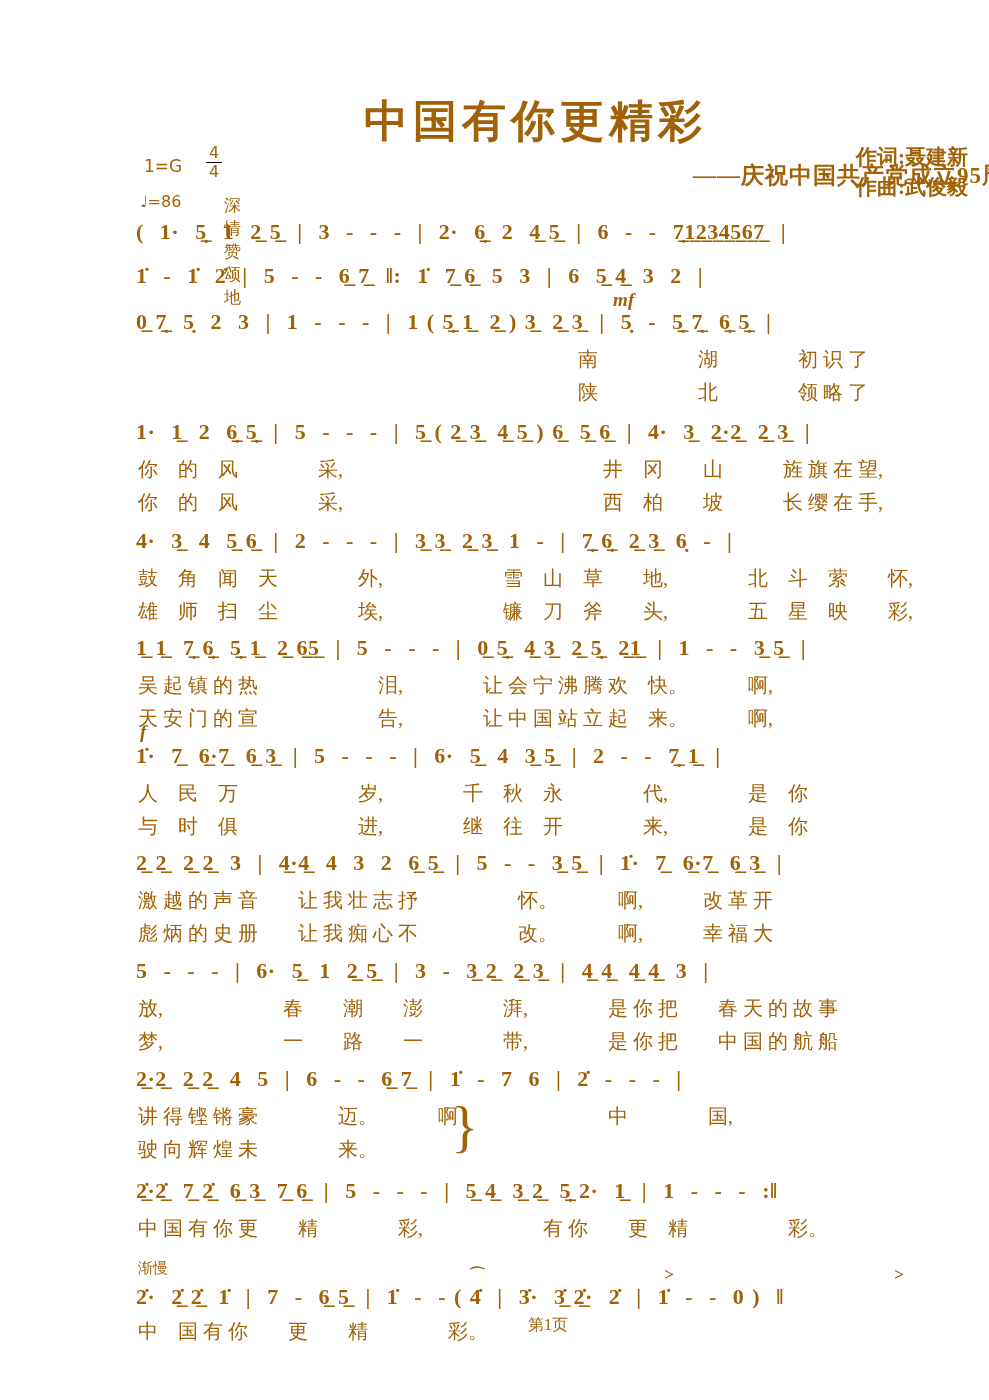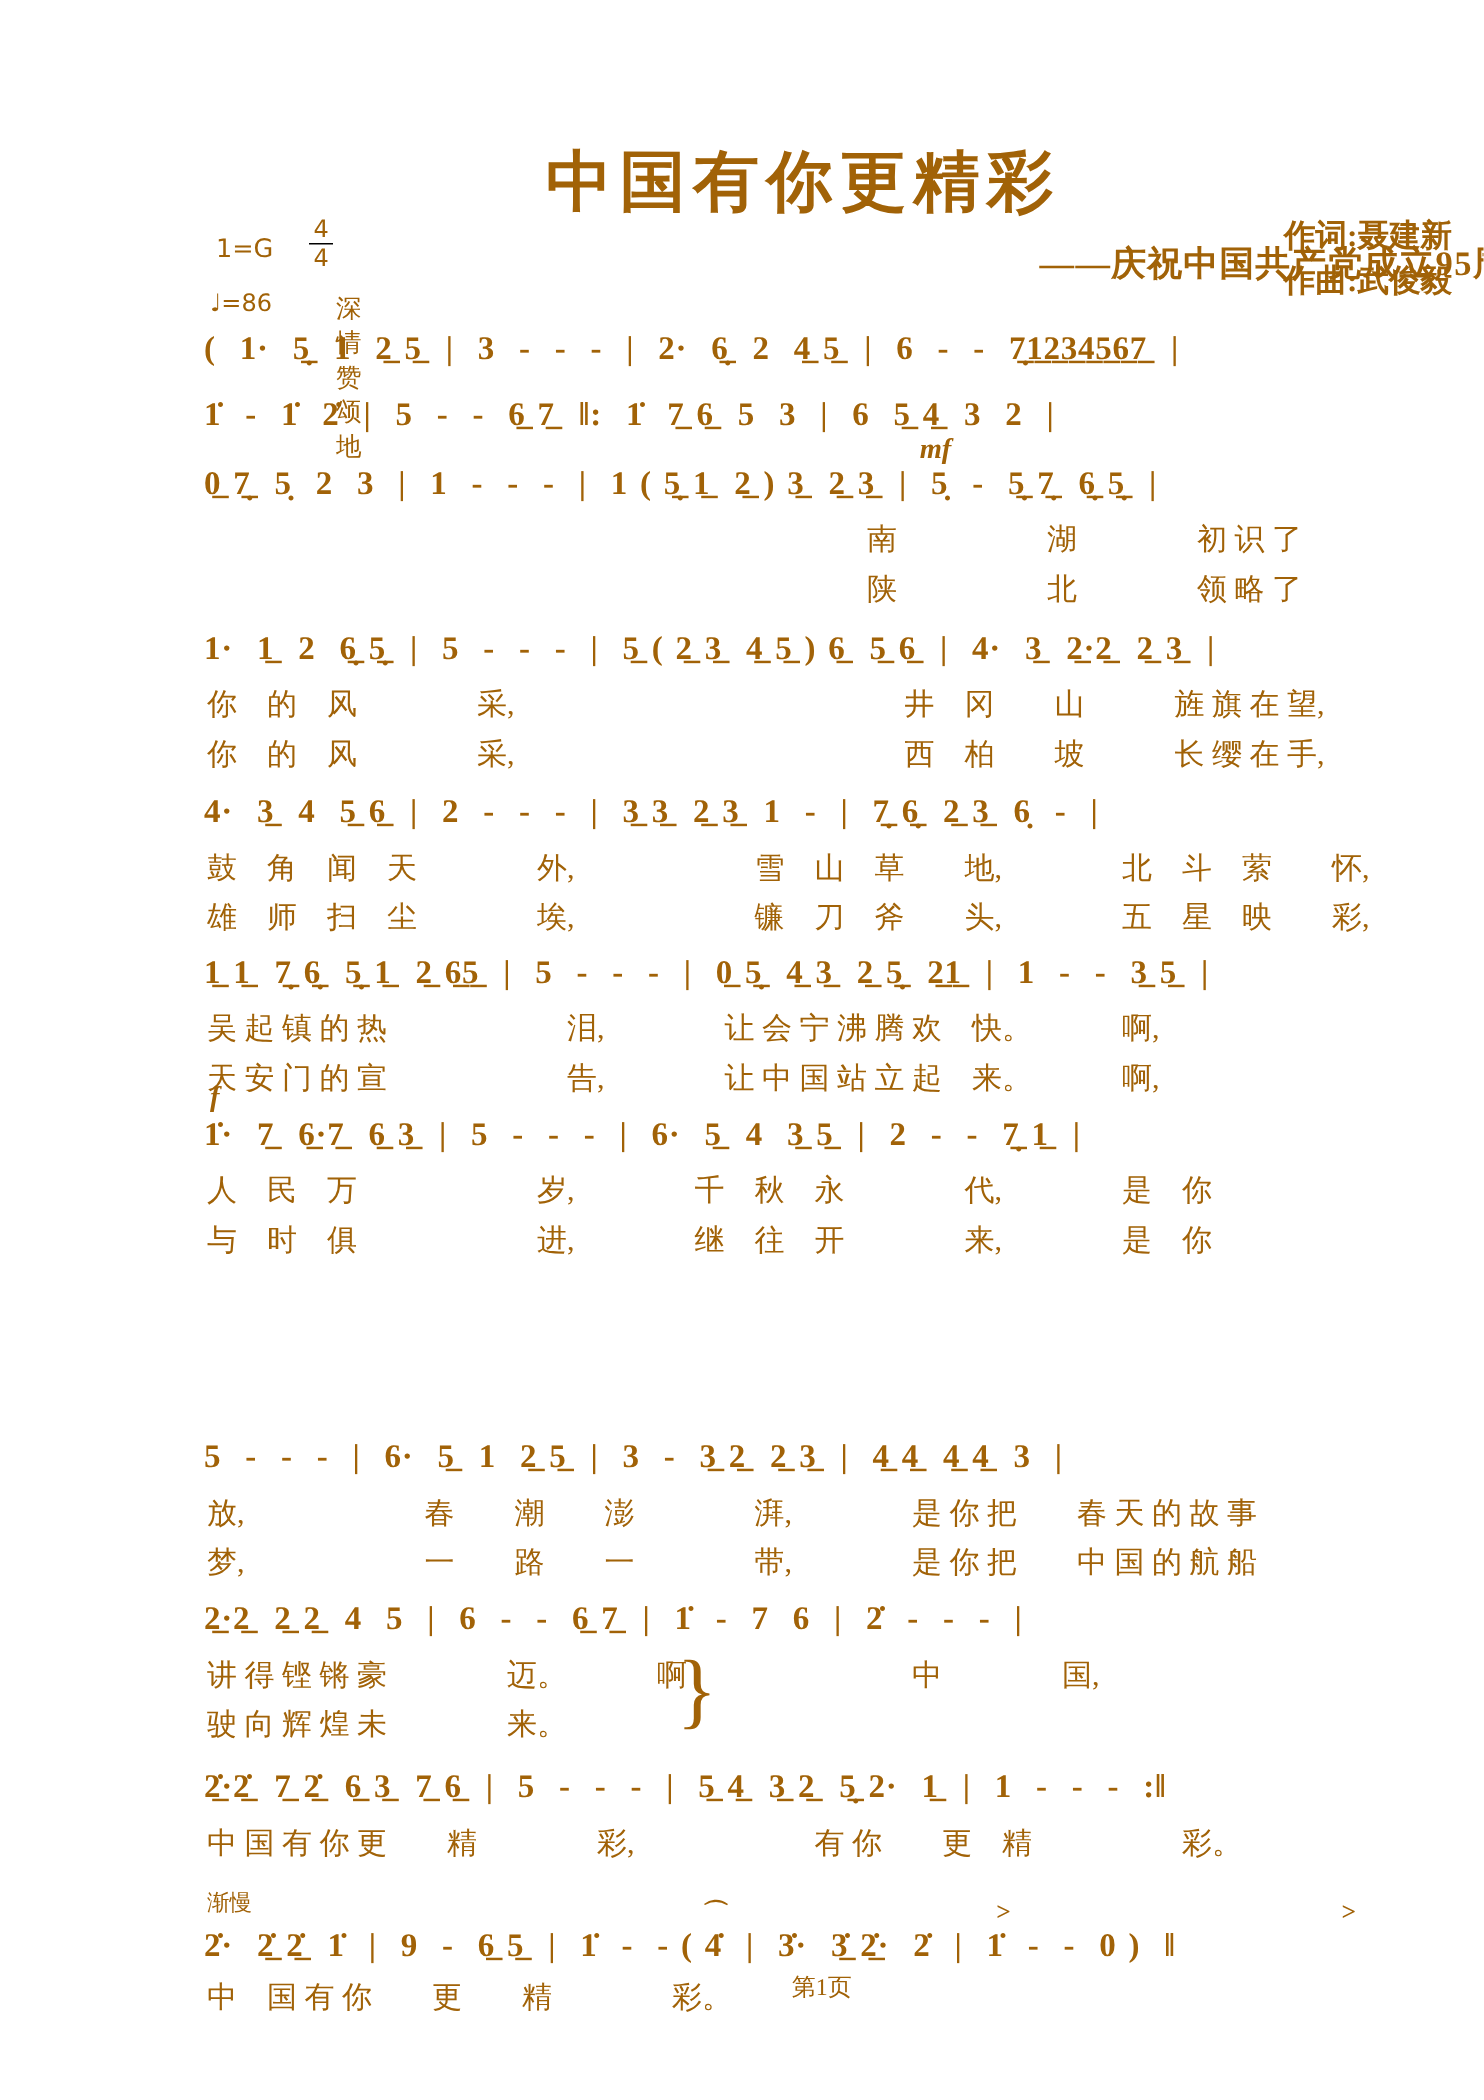--- a/index.html
+++ b/index.html
@@ -88,41 +88,46 @@
     <div class="lyric l2">天 安 门 的 宣　　　　　　告,　　　　让 中 国 站 立 起　来。　　　啊,</div>
   </div>
 
   <div class="system" style="top:742px">
     <div class="notes">1̇·  7̲  6̲·7̲  6̲ 3̲  |  5  -  -  -  |  6·  5̲  4  3̲ 5̲  |  2  -  -  7̣̲ 1̲  |</div>
     <span class="dyn" style="left:4px;top:-21px">f</span>
     <div class="lyric l1">人　民　万　　　　　　岁,　　　　千　秋　永　　　　代,　　　　是　你</div>
     <div class="lyric l2">与　时　俱　　　　　　进,　　　　继　往　开　　　　来,　　　　是　你</div>
   </div>
 
+  <div class="system" style="top:849px">
+    <div class="notes">2̲ 2̲  2̲ 2̲  3  |  4̲·4̲  4  3  2  6̲ 5̲  |  5  -  -  3̲ 5̲  |  1̇·  7̲  6̲·7̲  6̲ 3̲  |</div>
+    <div class="lyric l1">激 越 的 声 音　　让 我 壮 志 抒　　　　　怀。　　　啊,　　　改 革 开</div>
+    <div class="lyric l2">彪 炳 的 史 册　　让 我 痴 心 不　　　　　改。　　　啊,　　　幸 福 大</div>
+  </div>
 
   <div class="system" style="top:957px">
     <div class="notes">5  -  -  -  |  6·  5̲  1  2̲ 5̲  |  3  -  3̲ 2̲  2̲ 3̲  |  4̲ 4̲  4̲ 4̲  3  |</div>
     <div class="lyric l1">放,　　　　　　春　　潮　　澎　　　　湃,　　　　是 你 把　　春 天 的 故 事</div>
     <div class="lyric l2">梦,　　　　　　一　　路　　一　　　　带,　　　　是 你 把　　中 国 的 航 船</div>
   </div>
 
   <div class="system" style="top:1065px">
     <div class="notes">2̲·2̲  2̲ 2̲  4  5  |  6  -  -  6̲ 7̲  |  1̇  -  7  6  |  2̇  -  -  -  |</div>
     <div class="lyric l2">驶 向 辉 煌 未　　　　来。</div>
     <div class="lyric l1">讲 得 铿 锵 豪　　　　迈。　　　啊 ,　　　　　　　中　　　　国,</div>
     <span class="brace">}</span>
   </div>
 
   <div class="system" style="top:1177px">
     <div class="notes">2̲̇·2̲̇  7̲ 2̲̇  6̲ 3̲  7̲ 6̲  |  5  -  -  -  |  5̲ 4̲  3̲ 2̲  5̣̲ 2·  1̲  |  1  -  -  -  :‖</div>
     <div class="lyric l1">中 国 有 你 更　　精　　　　彩,　　　　　　有 你　　更　精　　　　　彩。</div>
   </div>
 
   <div class="system" style="top:1283px">
-    <div class="notes">2̇·  2̲̇ 2̲̇  1̇  |  9  -  6̲ 5̲  |  1̇  -  - ( 4̇  |  3̇·  3̲̇ 2̲̇·  2̇  |  1̇  -  -  0 )  ‖</div>
+    <div class="notes">2̇·  2̲̇ 2̲̇  1̇  |  7  -  6̲ 5̲  |  1̇  -  - ( 4̇  |  3̇·  3̲̇ 2̲̇·  2̇  |  1̇  -  -  0 )  ‖</div>
     <span class="mark" style="left:2px;top:-24px">渐慢</span>
     <span class="fermata" style="left:39%">⌒</span>
     <span class="accent" style="left:62%">&gt;</span>
     <span class="accent" style="left:89%">&gt;</span>
     <div class="lyric l1" style="top:35px">中　国 有 你　　更　　精　　　　彩。</div>
     <span class="page-num">第1页</span>
   </div>
 
 </div>
 

